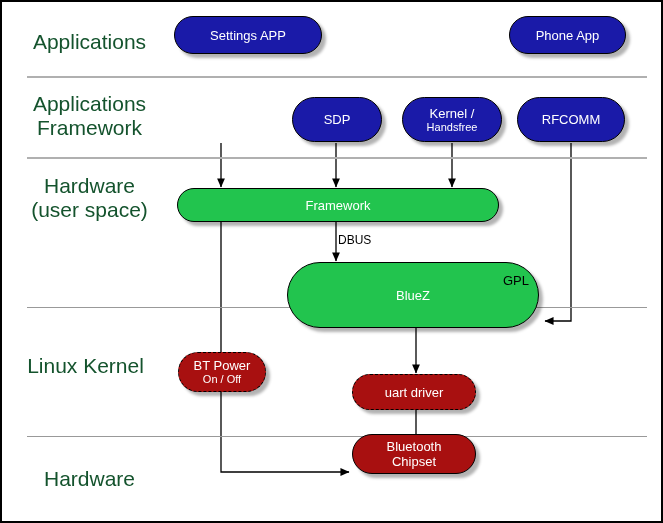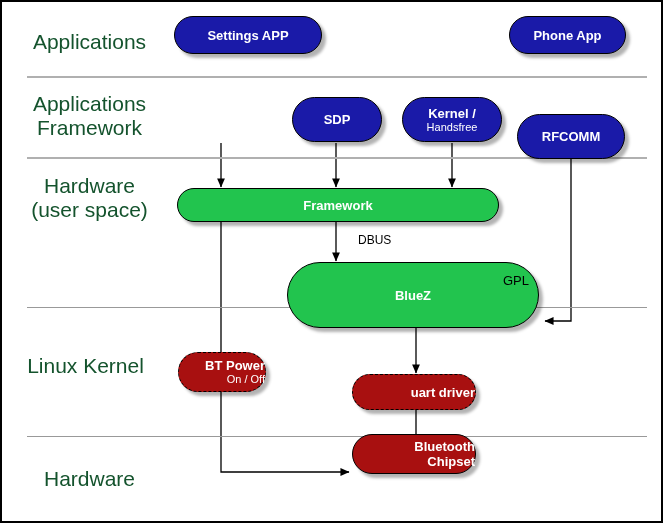--- a/index.html
+++ b/index.html
@@ -6,25 +6,25 @@
   body{font-family:"Liberation Sans",sans-serif;}
   #stage{position:relative;width:663px;height:523px;background:#ffffff;
          border:2px solid #000;box-sizing:border-box;overflow:hidden;}
   #svgLayer{position:absolute;left:0;top:0;width:663px;height:523px;}
   .layer-label{position:absolute;color:#14532d;font-size:21px;line-height:24px;
                text-align:center;white-space:pre-line;letter-spacing:0px;}
   .node{position:absolute;box-sizing:border-box;display:flex;flex-direction:column;
         align-items:center;justify-content:center;color:#ffffff;text-align:center;
         border-radius:999px;border:1.5px solid #000000;
         box-shadow:4px 4px 3px rgba(0,0,0,0.30);}
-  .node .t1{font-size:13px;line-height:15px;font-weight:bold;}
+  .node .t1{font-size:13px;line-height:15px;}
   .node .t2{font-size:11px;line-height:13px;}
   .node.blue{background:#1a1aa8;}
   .node.green{background:#22c44e;}
-  .node.red{background:#a81010;border-style:dashed;border-width:1.5px;align-items:flex-end;}
+  .node.red{background:#a81010;border-style:dashed;border-width:1.5px;}
   .node.red.solid{border-style:solid;}
   .node.green .t1{font-size:13px;}
   .badge{position:absolute;color:#000000;font-size:13px;}
   .sep{position:absolute;height:2px;background:#b0b0b0;}
   .edge-label{position:absolute;color:#000000;font-size:12px;}
 </style>
 </head>
 <body>
 
 <div id="stage">
@@ -73,33 +73,33 @@
     <span class="t1">Phone App</span>
   </div>
 
   <div class="node blue" style="left:290px;top:95px;width:90px;height:45px;">
     <span class="t1">SDP</span>
   </div>
   <div class="node blue" style="left:400px;top:95px;width:100px;height:45px;">
     <span class="t1">Kernel /</span>
     <span class="t2">Handsfree</span>
   </div>
-  <div class="node blue" style="left:515px;top:95px;width:108px;height:45px;margin-top:17px;">
+  <div class="node blue" style="left:515px;top:95px;width:108px;height:45px;">
     <span class="t1">RFCOMM</span>
   </div>
 
   <div class="node green" style="left:175px;top:186px;width:322px;height:34px;">
     <span class="t1">Framework</span>
   </div>
   <div class="node green" style="left:285px;top:260px;width:252px;height:66px;">
     <span class="t1">BlueZ</span>
   </div>
   <div class="badge" style="left:481px;top:271px;margin-left:20px;">GPL</div>
 
-  <div class="edge-label" style="left:356px;top:231px;">DBUS</div>
+  <div class="edge-label" style="left:336px;top:231px;">DBUS</div>
 
   <div class="node red" style="left:176px;top:350px;width:88px;height:40px;">
     <span class="t1">BT Power</span>
     <span class="t2">On / Off</span>
   </div>
   <div class="node red" style="left:350px;top:372px;width:124px;height:36px;">
     <span class="t1">uart driver</span>
   </div>
 
   <div class="node red solid" style="left:350px;top:432px;width:124px;height:40px;">

